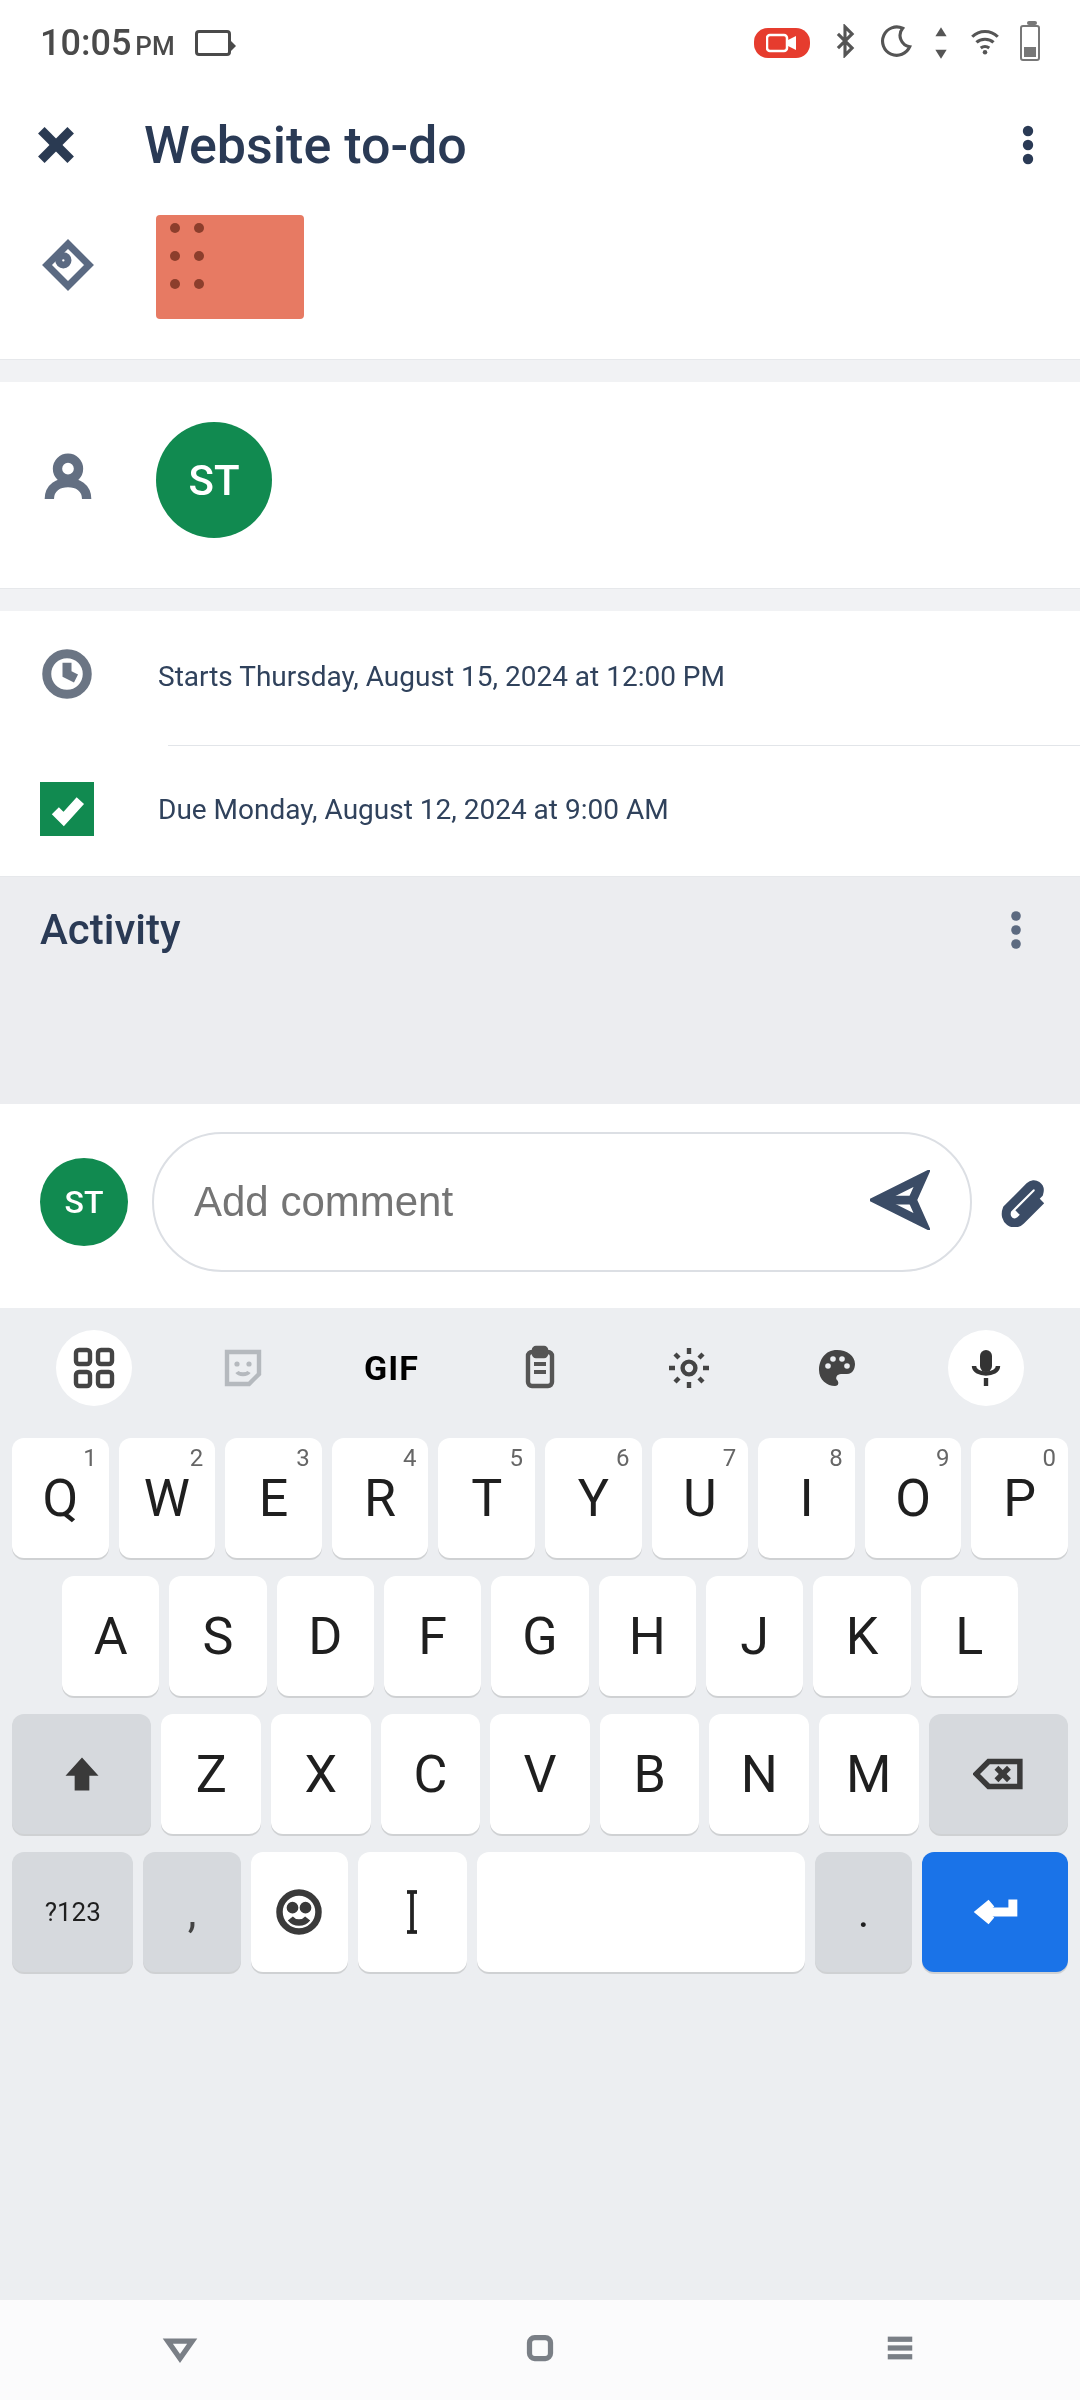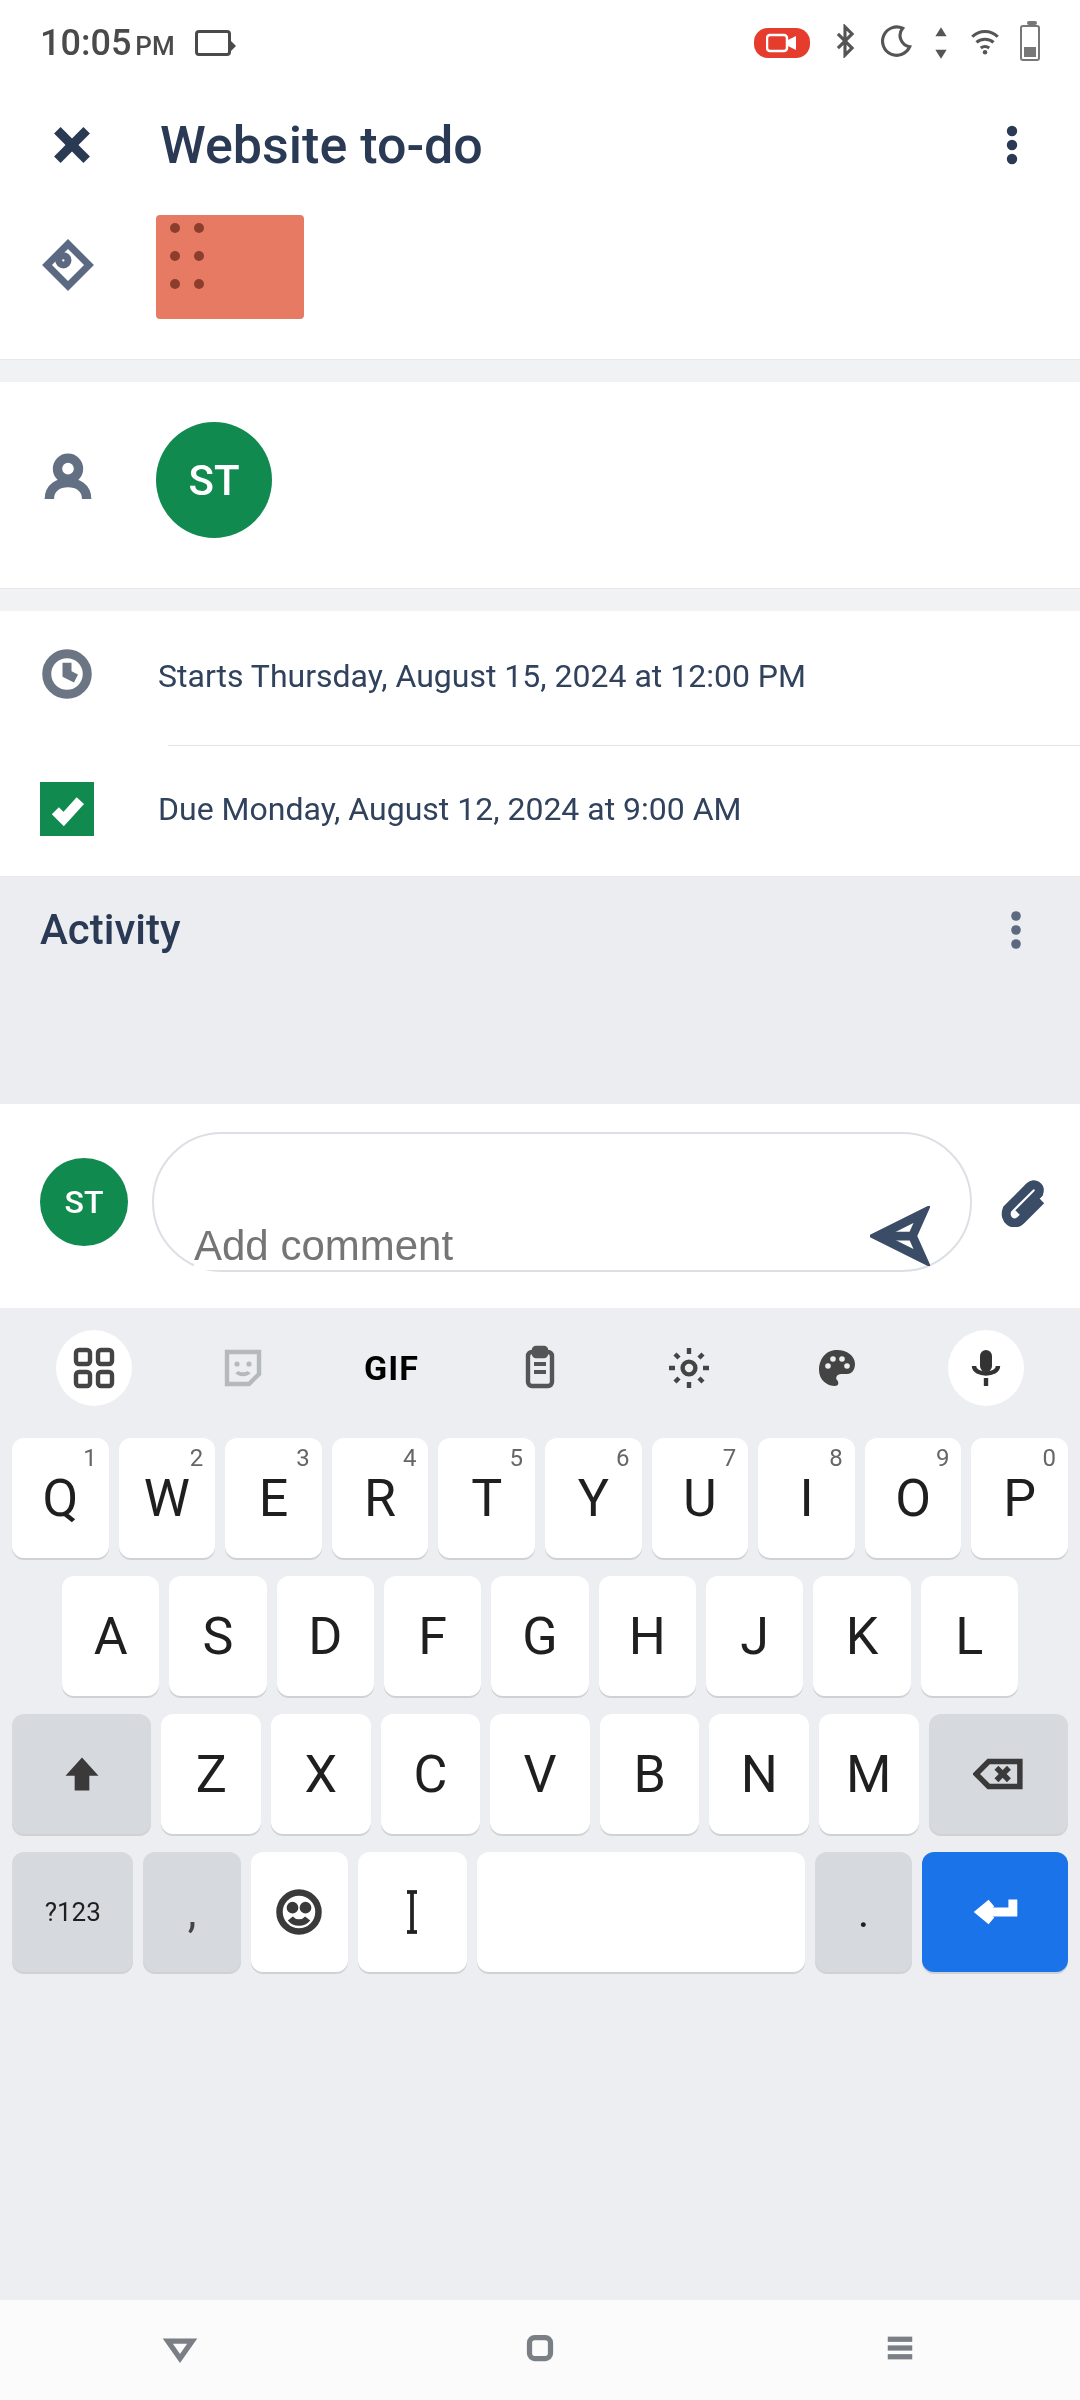--- a/index.html
+++ b/index.html
@@ -32,21 +32,21 @@
   }
   .rec-badge svg { width:32px; height:22px; }
   .bt-icon svg, .moon-icon svg, .wifi-icon svg { width:34px; height:34px; }
   .updown-icon { display:flex; flex-direction:column; align-items:center; gap:-4px; }
   .updown-icon svg { width:18px; height:18px; }
   .battery-icon { width:20px; height:36px; border:2.5px solid #777; border-radius:3px; position:relative; }
   .battery-icon::before { content:""; position:absolute; top:-6px; left:5px; width:10px; height:4px; background:#777; border-radius:2px; }
   .battery-icon::after { content:""; position:absolute; bottom:2px; left:2px; right:2px; height:10px; background:#777; }
 
   
-  .title-row { height:120px; display:flex; align-items:center; padding:0 44px; gap:60px; }
+  .title-row { height:120px; display:flex; align-items:center; padding:0 28px; gap:60px; }
   .close-btn { width:56px; height:56px; display:flex; align-items:center; justify-content:center; }
   .close-btn svg { width:44px; height:44px; stroke:#2a3a52; stroke-width:5; }
   .title-text { font-size:52px; font-weight:500; color:#2a3a55; flex:1; }
   .menu-btn { width:48px; height:48px; display:flex; align-items:center; justify-content:center; }
   .menu-btn svg circle { fill:#2a3a55; }
 
   
   .section { background:#fff; border-bottom:1px solid #e6e8eb; }
   .tag-section { padding:10px 40px 40px 40px; display:flex; align-items:center; gap:60px; }
   .tag-icon svg { width:56px; height:56px; stroke:#5b6a82; stroke-width:3; fill:none; }
@@ -57,34 +57,34 @@
   .gap { height:22px; background:#f1f2f4; }
 
   
   .assignee-section { padding:40px 40px 50px 40px; display:flex; align-items:center; gap:60px; }
   .person-icon svg { width:56px; height:56px; stroke:#636f82; stroke-width:4; fill:none; }
   .avatar { width:116px; height:116px; border-radius:50%; background:#118a50; color:#fff; display:flex; align-items:center; justify-content:center; font-size:42px; font-weight:500; }
 
   
   .date-row { padding:36px 40px 40px 40px; display:flex; align-items:center; gap:64px; }
   .clock-icon svg { width:54px; height:54px; stroke:#6b7584; stroke-width:4; fill:none; }
-  .date-text { font-size:32px; color:#30425c; }
+  .date-text { font-size:28px; color:#30425c; }
   .date-divider { margin-left:168px; height:1px; background:#e2e5e9; }
   .check-icon { width:54px; height:54px; background:#118a50; display:flex; align-items:center; justify-content:center; }
   .check-icon svg { width:40px; height:40px; stroke:#fff; stroke-width:6; fill:none; }
 
   
   .activity-header { background:#ecedf0; padding:28px 40px 150px 40px; display:flex; justify-content:space-between; align-items:center; }
   .activity-label { font-size:42px; color:#2a3a55; font-weight:500; }
   .activity-header .menu-btn svg circle { fill:#5c6a80; }
 
   
   .comment-row { background:#fff; padding:28px 30px 36px 40px; display:flex; align-items:center; gap:24px; }
   .comment-avatar { width:88px; height:88px; border-radius:50%; background:#118a50; color:#fff; display:flex; align-items:center; justify-content:center; font-size:32px; font-weight:500; }
-  .comment-pill { flex:1; height:140px; border:2px solid #dcdfe4; border-radius:70px; display:flex; align-items:flex-end; padding:0 40px; }
+  .comment-pill { flex:1; height:140px; border:2px solid #dcdfe4; border-radius:70px; display:flex; align-items:center; padding:0 40px; }
   .comment-input { flex:1; border:none; outline:none; font-size:42px; color:#5d6a80; }
   .send-icon svg { width:60px; height:60px; stroke:#3b4c66; stroke-width:3.5; fill:none; }
   .attach-icon svg { width:54px; height:54px; stroke:#3b4c66; stroke-width:4; fill:none; }
 
   
   .keyboard { background:#eceef1; flex:1; display:flex; flex-direction:column; }
   .kb-toolbar { height:120px; display:flex; align-items:center; justify-content:space-around; padding:0 20px; }
   .kb-tool { width:76px; height:76px; display:flex; align-items:center; justify-content:center; border-radius:50%; }
   .kb-tool.active-bg { background:#fff; }
   .kb-tool svg { width:48px; height:48px; }

